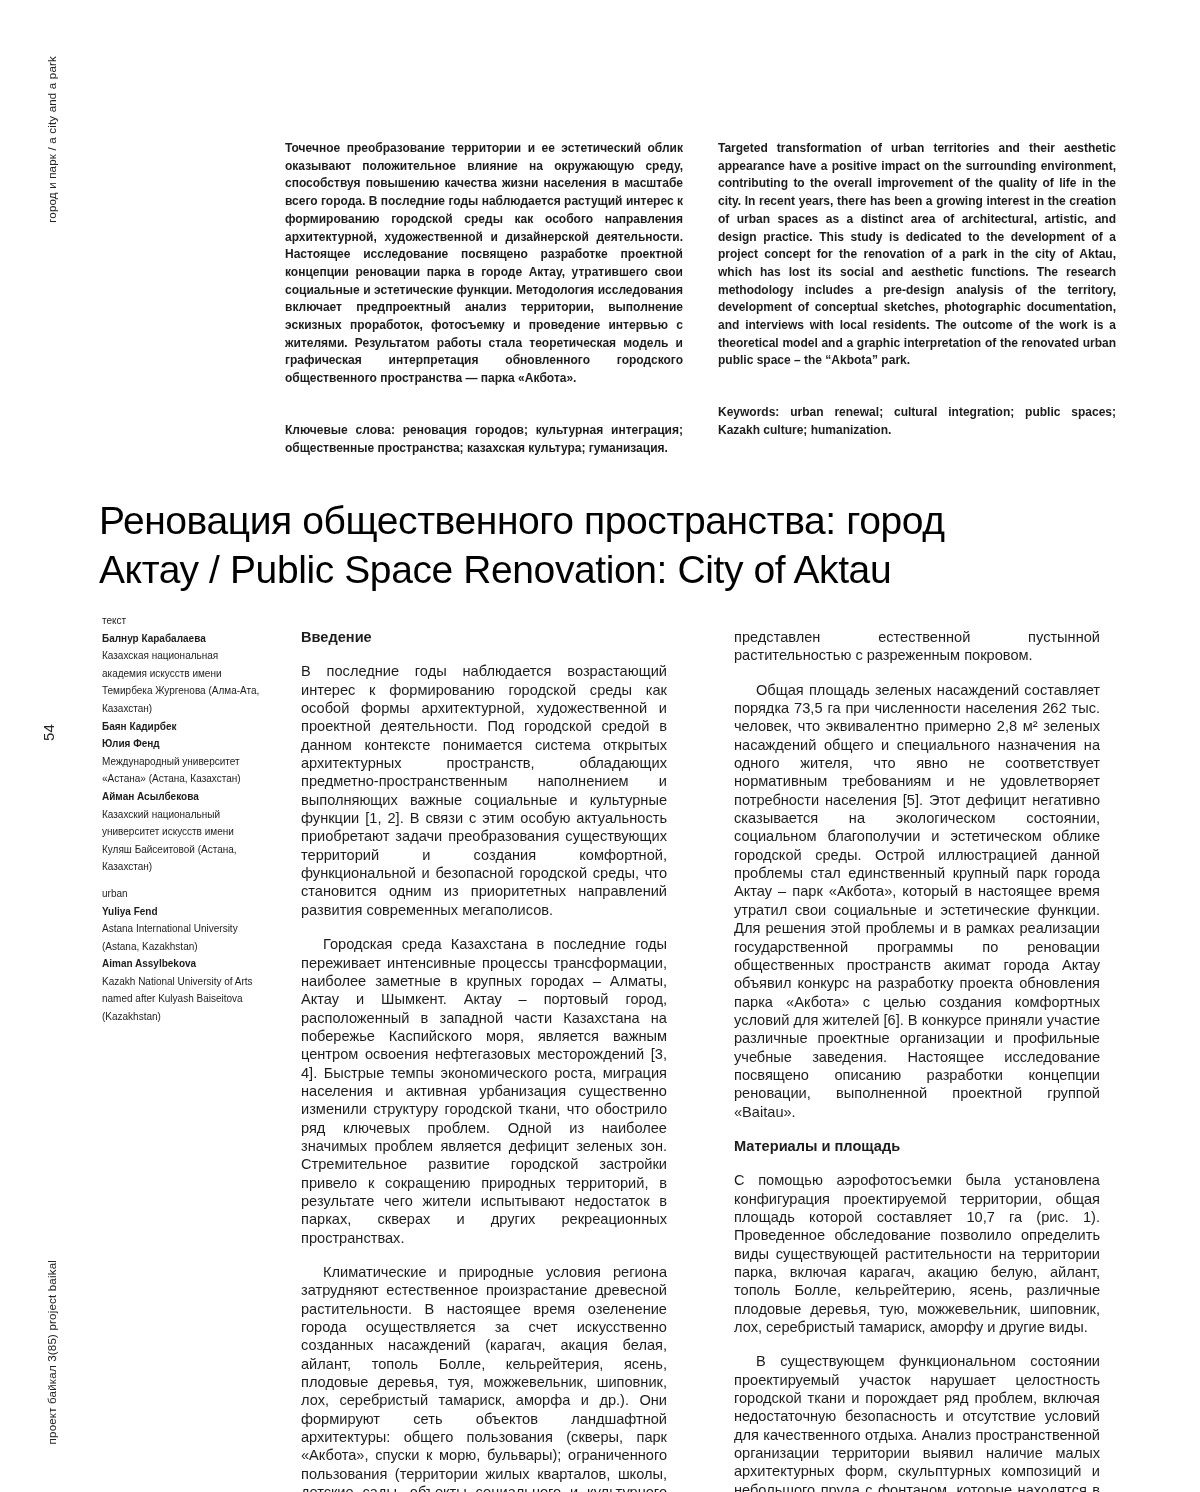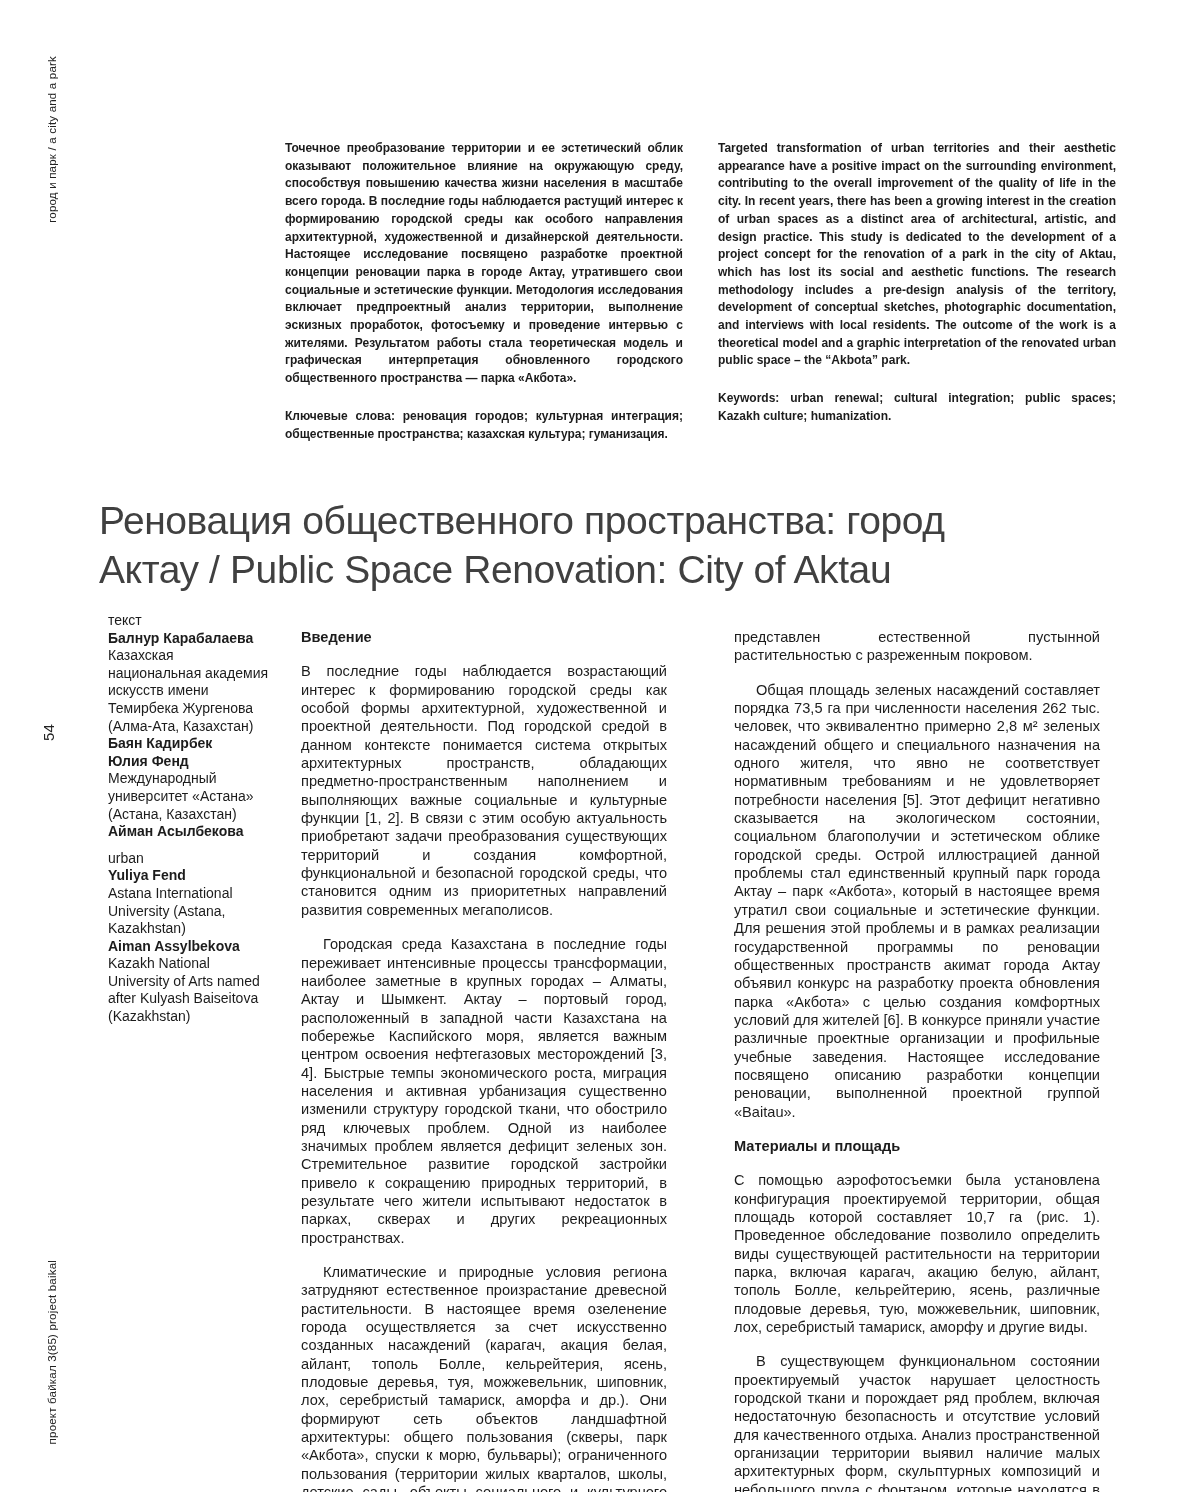--- a/index.html
+++ b/index.html
@@ -25,30 +25,30 @@
   #journal-label{left:46px;top:1260px;}
 
   .abstract{
     position:absolute;top:140px;width:398px;
     font-size:12px;font-weight:bold;line-height:17.7px;
     text-align:justify;
   }
   #abstract-ru{left:285px;}
   #abstract-en{left:718px;}
   .abstract p{margin:0;}
-  .abstract .keywords{margin-top:20px;}
+  .abstract .keywords{margin-top:34px;}
 
   #article-title{
     position:absolute;left:99px;top:470px;width:1020px;
     font-size:39px;line-height:49px;font-weight:400;
-    letter-spacing:-0.4px;color:#404040;
+    letter-spacing:-0.4px;color:#000000;
   }
 
   .col{position:absolute;top:612px;}
-  #authors-col{left:108px;width:162px;font-size:14px;line-height:17.6px;}
+  #authors-col{left:102px;width:162px;font-size:10px;line-height:17.6px;}
   #authors-col .authors-label{margin:0;}
   #authors-col .group-gap{margin-top:9px;}
   .author-name{font-weight:bold;}
   .author-name,.author-affil{display:block;}
 
   #body-col-1{left:285px;width:398px;}
   #body-col-2{left:718px;width:398px;}
   .body-col{font-size:14.6px;line-height:18.35px;}
   .body-col p{margin:16px;text-align:justify;}
   .body-col p.indent{text-indent:22px;}
@@ -88,20 +88,21 @@
     </div>
     <div class="author">
       <span class="author-name">Баян Кадирбек</span>
     </div>
     <div class="author">
       <span class="author-name">Юлия Фенд</span>
       <span class="author-affil">Международный университет «Астана» (Астана, Казахстан)</span>
     </div>
     <div class="author">
       <span class="author-name">Айман Асылбекова</span>
+      <span class="author-affil">Казахский национальный университет искусств имени Куляш Байсеитовой (Астана, Казахстан)</span>
     </div>
 
     <div class="authors-label group-gap">urban</div>
 
     <div class="author">
       <span class="author-name">Yuliya Fend</span>
       <span class="author-affil">Astana International University (Astana, Kazakhstan)</span>
     </div>
     <div class="author">
       <span class="author-name">Aiman Assylbekova</span>

